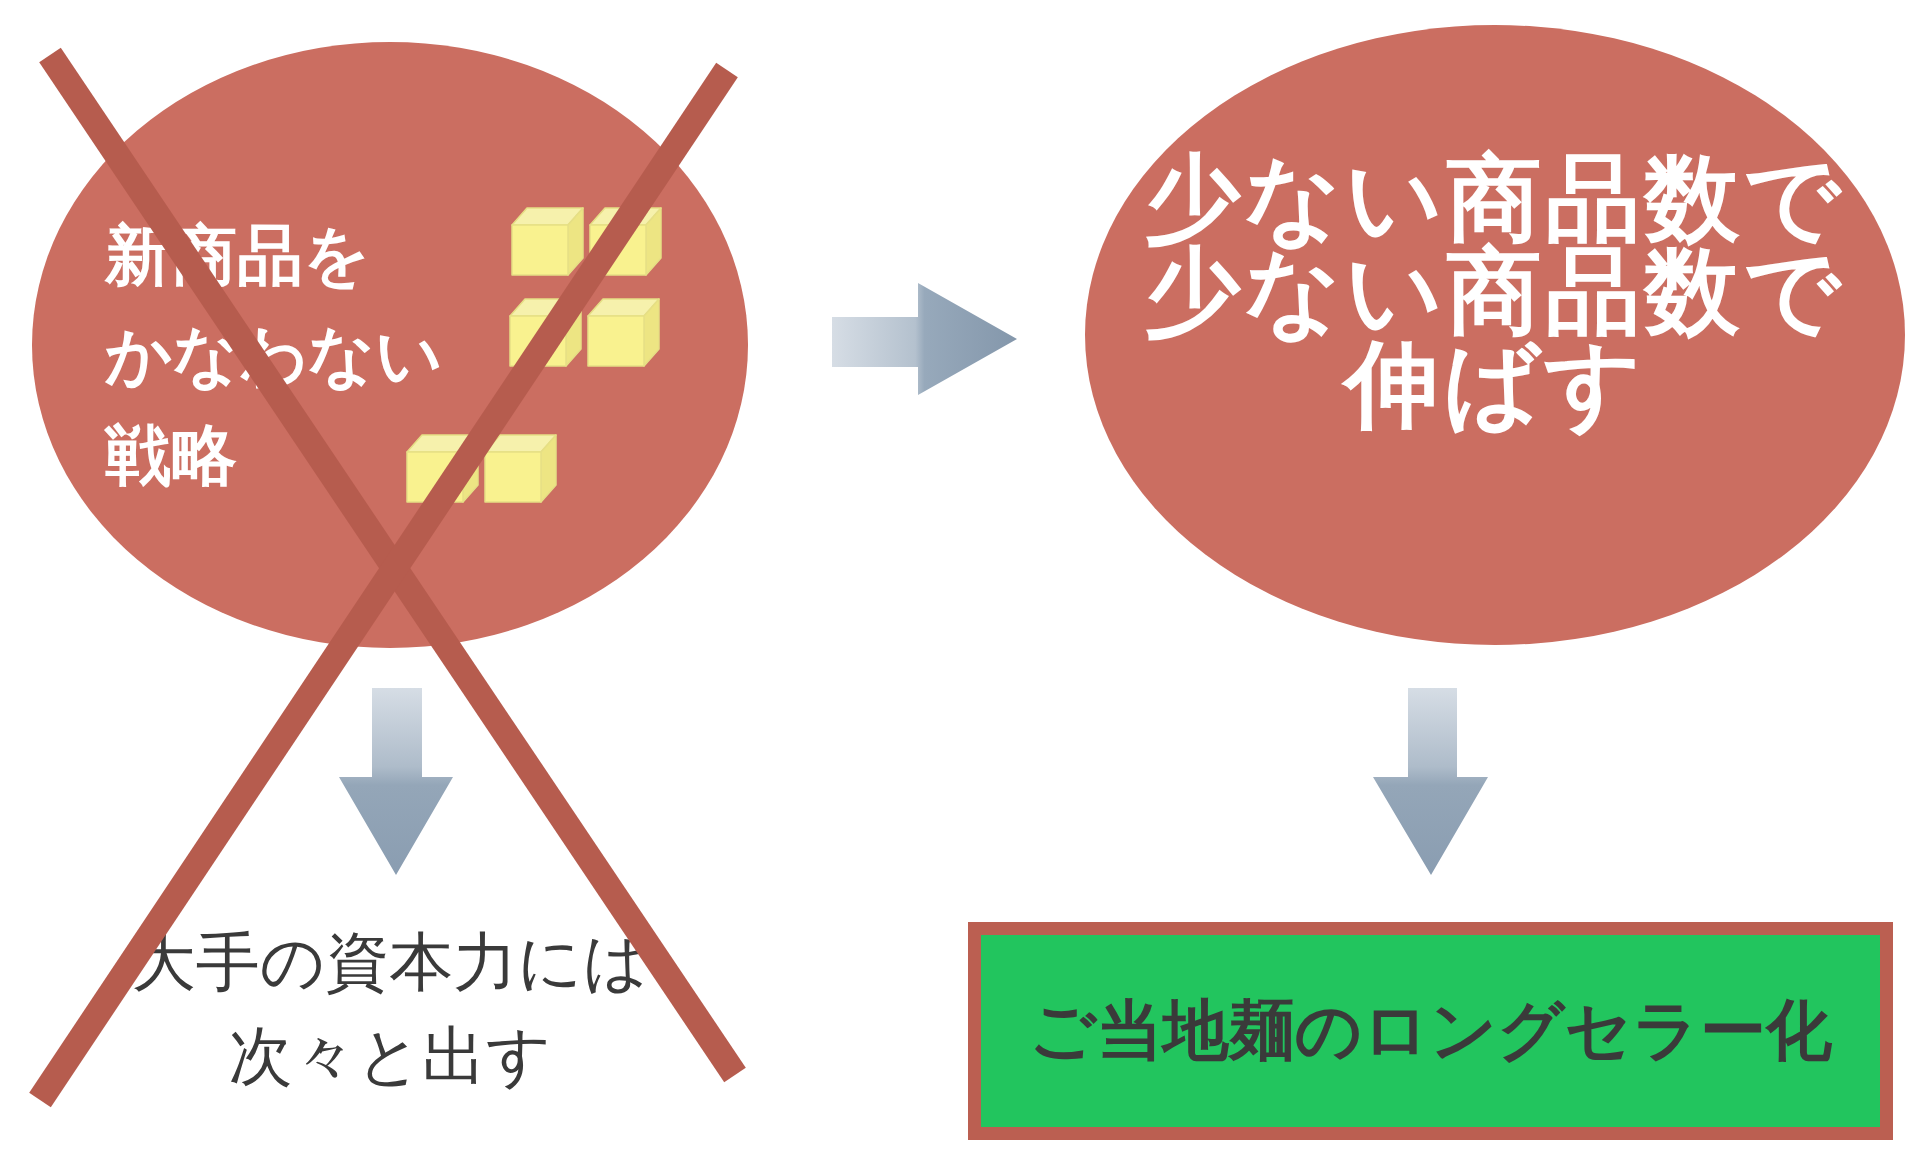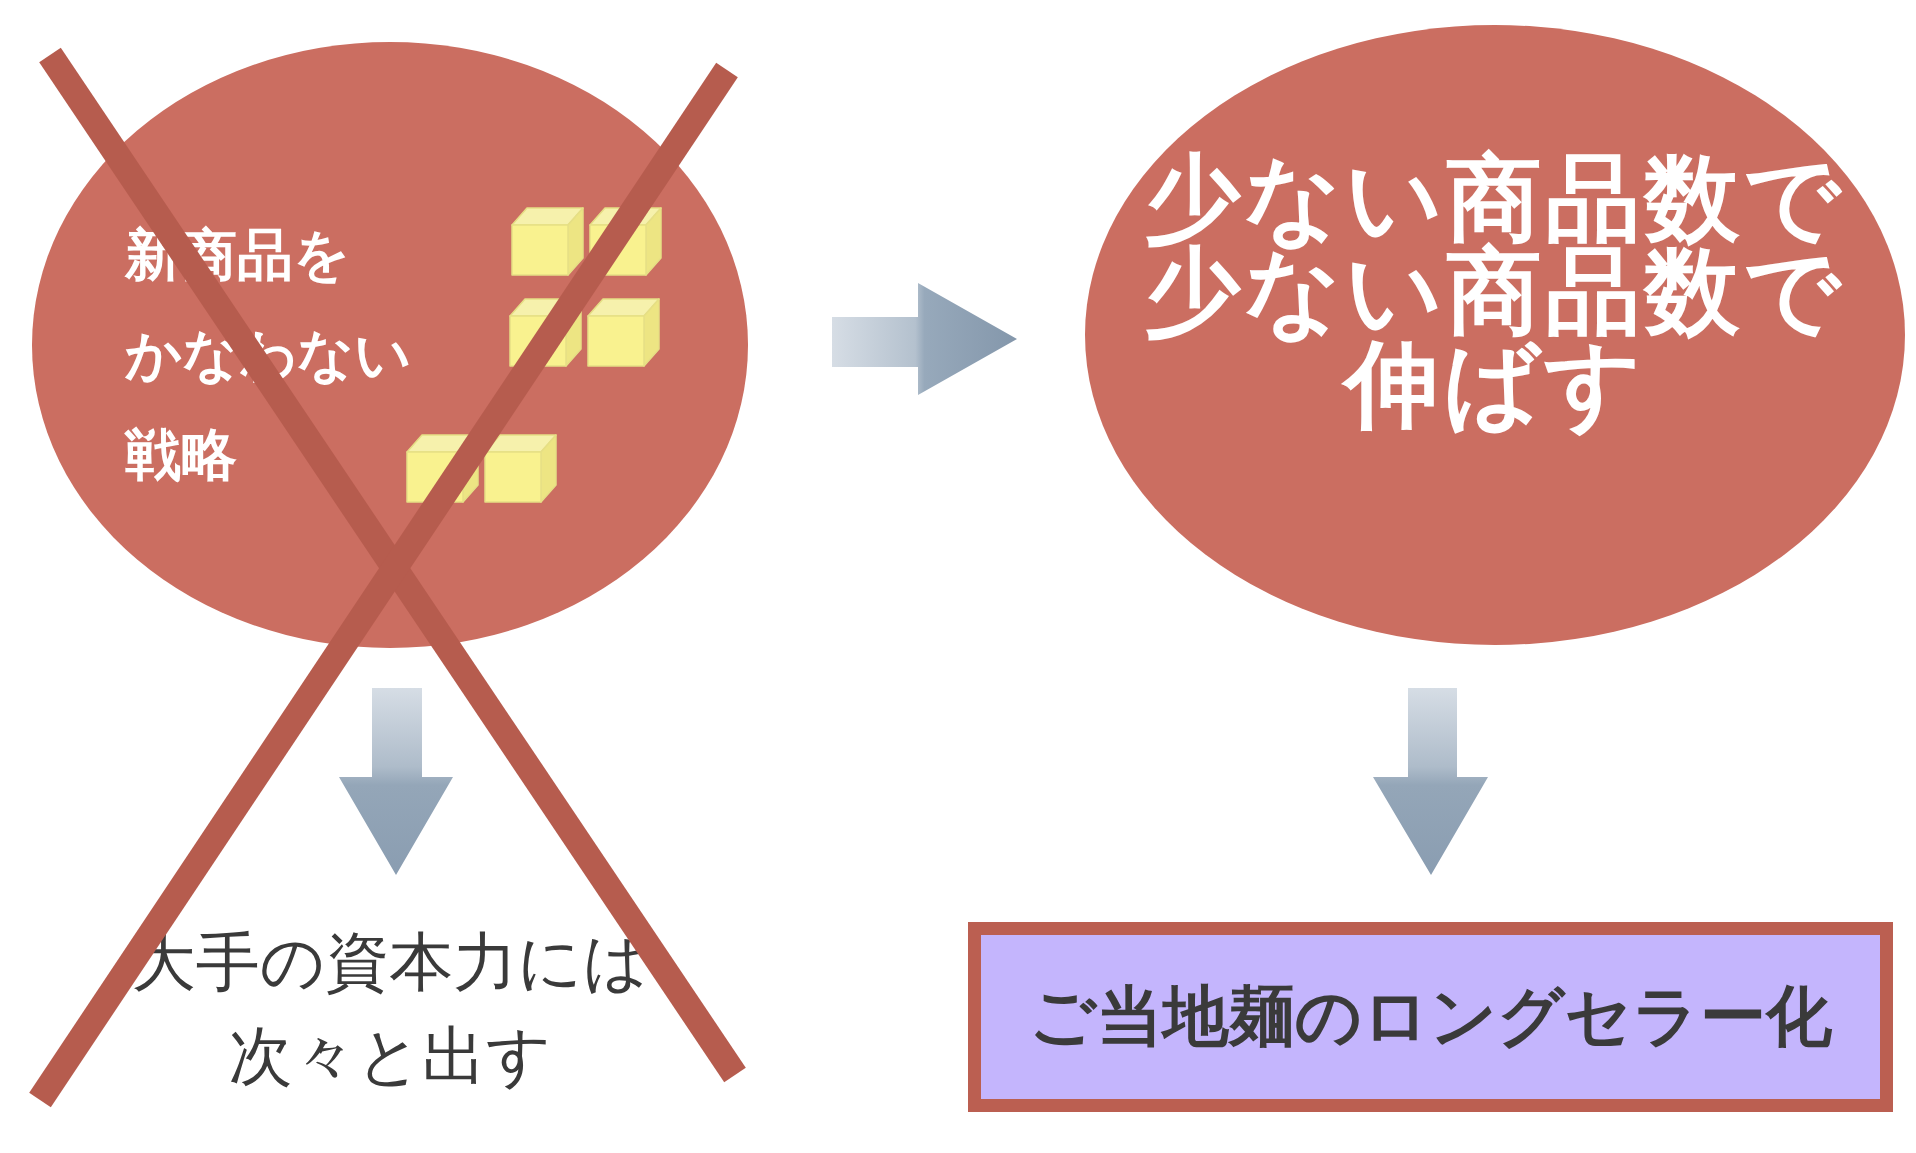--- a/index.html
+++ b/index.html
@@ -18,42 +18,41 @@
   #left-bubble{left:32px;top:42px;width:716px;height:606px;}
   #right-bubble{left:1085px;top:25px;width:820px;height:620px;}
   .bubble-text{
     color:#ffffff;
     font-weight:bold;
     z-index:3;
     white-space:nowrap;
   }
   #left-bubble-text{
     left:105px;top:205px;
-    font-size:56px;line-height:100px;
+    font-size:66px;line-height:100px;
     text-align:left;
-    margin-left:20px;
   }
   #right-bubble-text{
     left:1085px;top:152px;width:820px;
     font-size:95px;line-height:93px;letter-spacing:4px;
     text-align:center;
   }
   #left-caption{
     left:40px;top:915px;width:700px;
     text-align:center;
     color:var(--dark-text,#3A3A3A);
     font-weight:normal;
     font-size:64px;line-height:94px;
     z-index:3;white-space:nowrap;
   }
   #result-box{
-    left:968px;top:922px;width:925px;height:190px;
+    left:968px;top:922px;width:925px;height:218px;
     border:13px solid var(--box-border,#BB5F51);
     box-sizing:border-box;
-    background:#c4b5fd;
+    background:#22c55e;
     display:flex;align-items:center;justify-content:center;
     z-index:2;
   }
   #result-box-label{
     color:var(--dark-text,#3A3A3A);
     font-weight:bold;
     font-size:66px;
     white-space:nowrap;
   }
   svg.overlay{position:absolute;left:0;top:0;pointer-events:none;}

